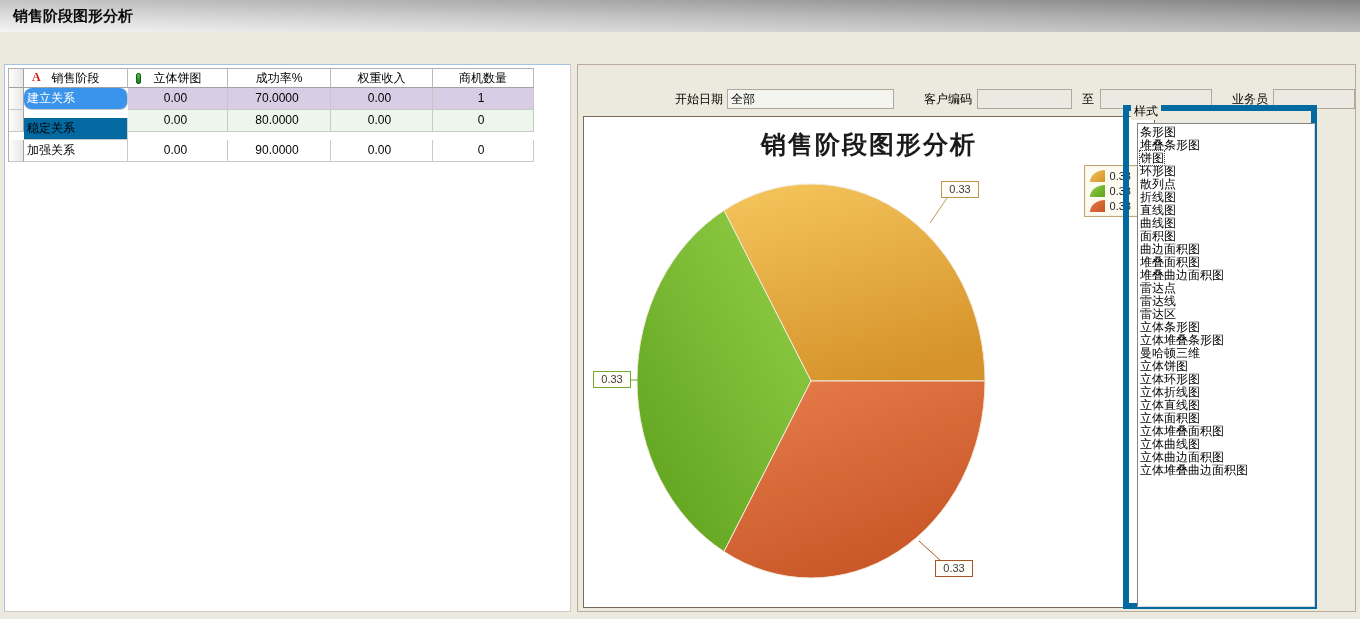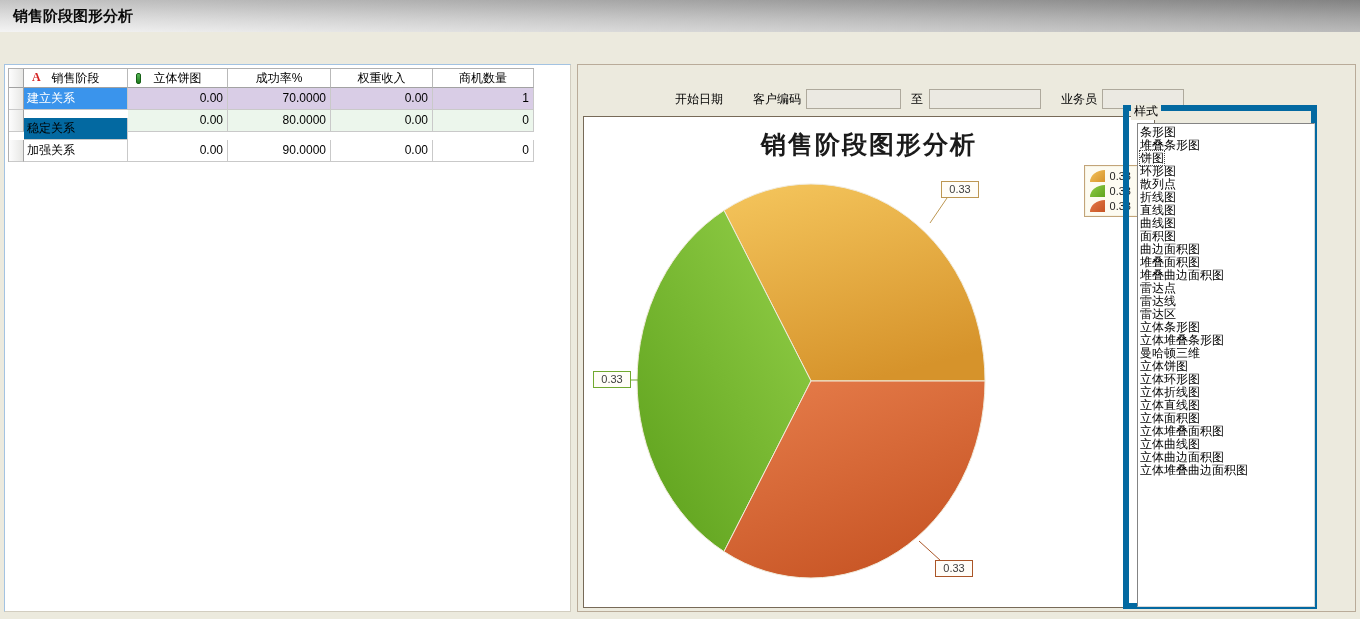--- a/index.html
+++ b/index.html
@@ -21,23 +21,23 @@
 
   
   #left-panel { position:absolute; left:4px; top:64px; width:567px; height:548px; background:#fff;
     border:1px solid; border-color:#a3c3e2 #d2cdc0 #d2cdc0 #a3c3e2; }
   #grid { position:absolute; left:3px; top:3px; border-top:1px solid #b0b0b0; border-left:1px solid #b0b0b0; }
   .grow { display:flex; }
   .gh { height:19px; line-height:18px; background:#fff; border-right:1px solid #b9b9b9;
         border-bottom:1px solid #a2a2a2; text-align:center; position:relative; }
   .gc { height:22px; line-height:21px; border-right:1px solid #c9c9c9; border-bottom:1px solid #c9c9c9; }
   .rowhdr { width:15px; background:linear-gradient(to right,#fdfdfd,#e7e7e5); border-right:1px solid #a2a2a2; }
-  .num { text-align:right; padding-right:4px; }
+  .num { text-align:center; padding-right:4px; }
   .stage { text-align:left; padding-left:3px; }
-  .sel { background:#3a94ec !important; color:#fff; }
+  .sel { background:#3a94ec !important; color:#fff;border-radius:8px; }
   .icon-a { position:absolute; left:8px; top:1px; color:#d42222; font:bold 12px "Liberation Serif", serif; }
   .icon-pill { position:absolute; left:8px; top:4px; width:5px; height:11px; border-radius:2px;
     background:linear-gradient(#59ba59,#1d791d); border:1px solid #145f14; }
 
   
   #right-panel { position:absolute; left:577px; top:64px; width:779px; height:548px;
     border:1px solid #b9ab99; background:#eceade; }
   #graph-header { height:19px; border-bottom:1px solid #d8d3c5; padding:2px 0 0 6px; }
   #filter-row { position:absolute; left:0; top:21px; width:100%; height:26px; display:flex; align-items:center; }
   .flabel { white-space:nowrap; }
@@ -112,20 +112,21 @@
           <div class="gc num" style="width: 102px; background: rgb(255, 255, 255);">0.00</div>
           <div class="gc num" style="width: 101px; background: rgb(255, 255, 255);">0</div>
         </div>
       </div>
   </div>
 
   <div id="right-panel">
 
     <div id="filter-row">
       <span class="flabel" style="margin-left:97px">开始日期</span>
+      <input class="fin lite" style="width: 177px; margin-left: 4px;" value="全部">
       <span class="flabel" style="margin-left:30px">客户编码</span>
       <input class="fin" style="width: 95px; margin-left: 5px;" value="">
       <span class="flabel" style="margin-left:10px">至</span>
       <input class="fin" style="width: 112px; margin-left: 6px;" value="">
       <span class="flabel" style="margin-left:20px">业务员</span>
       <input class="fin" style="width: 82px; margin-left: 5px;" value="">
     </div>
 
     <div id="chart-box">
       <div id="chart-title">销售阶段图形分析</div>

